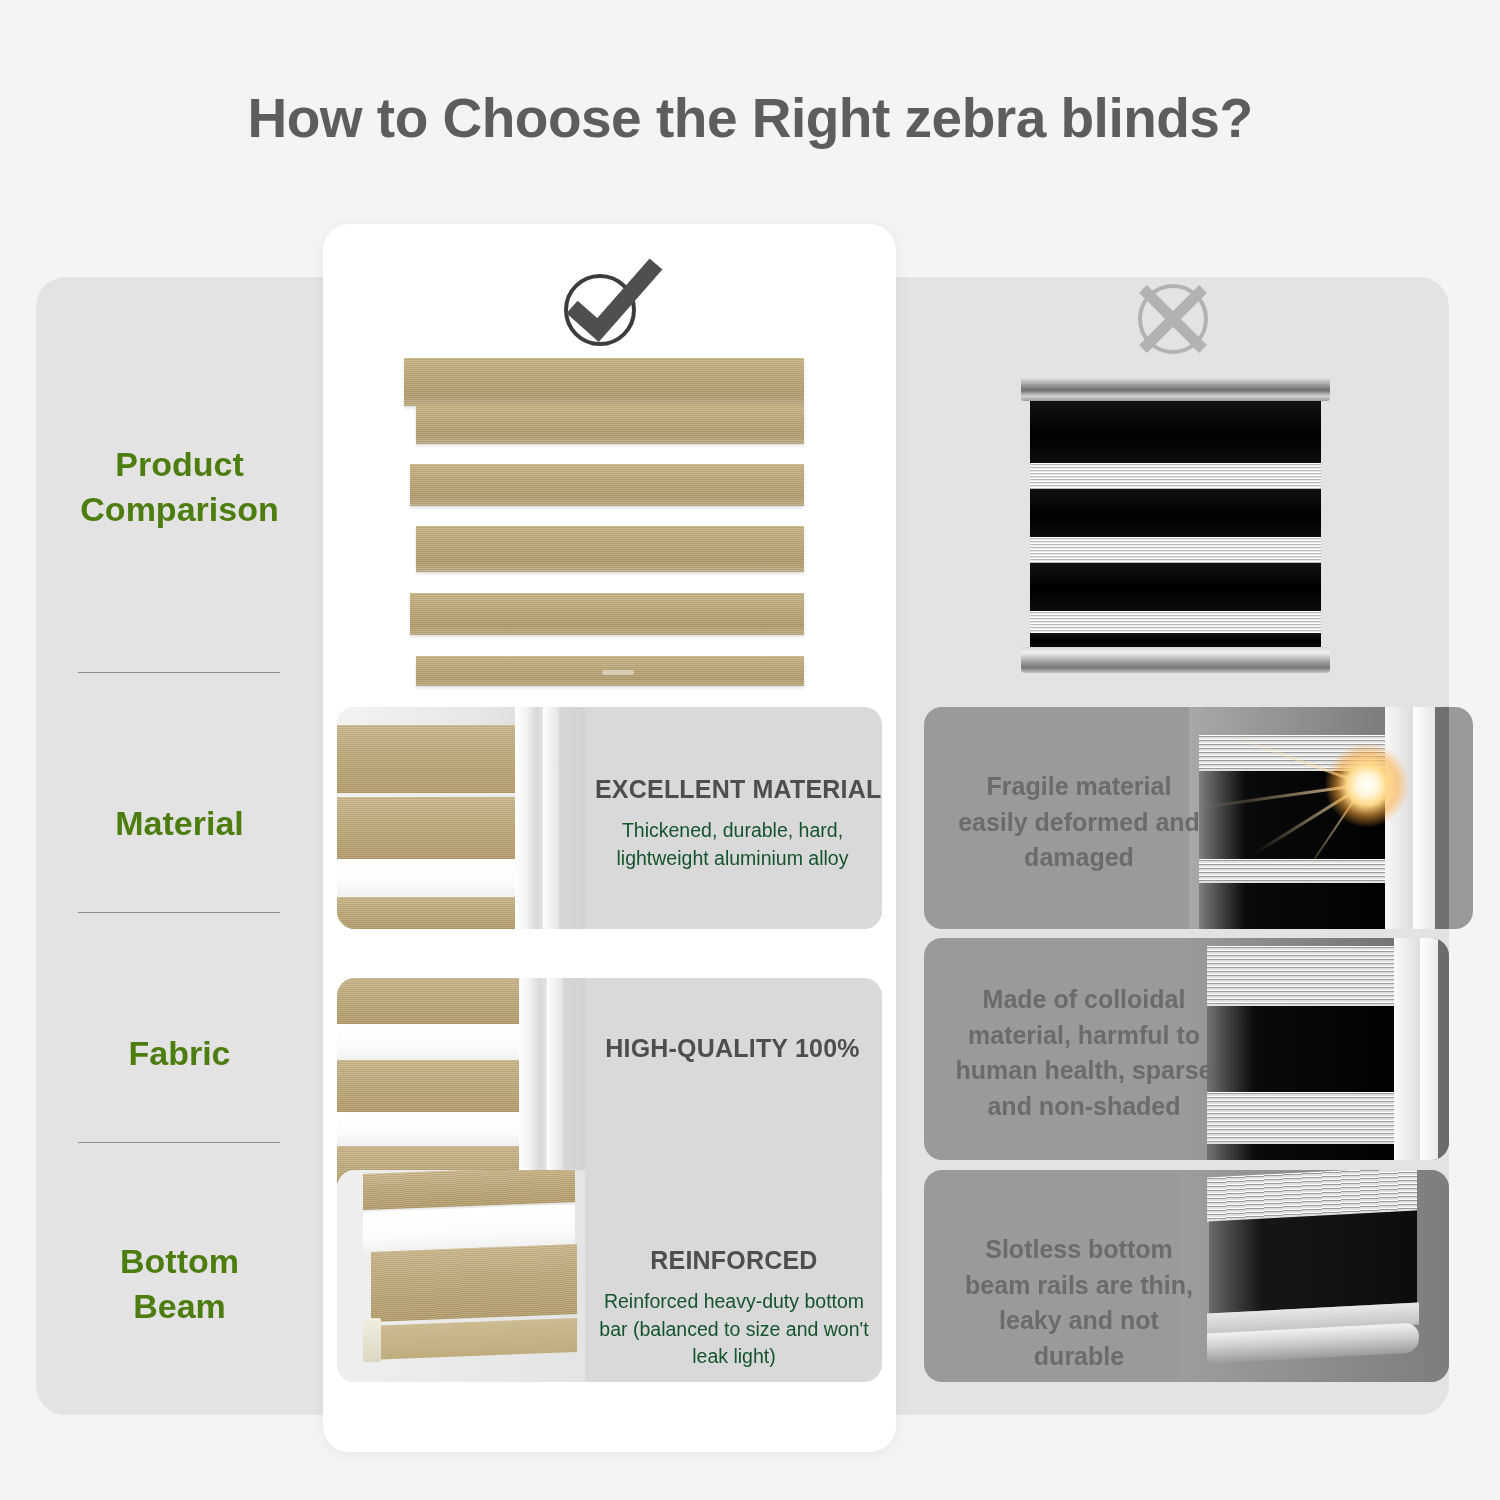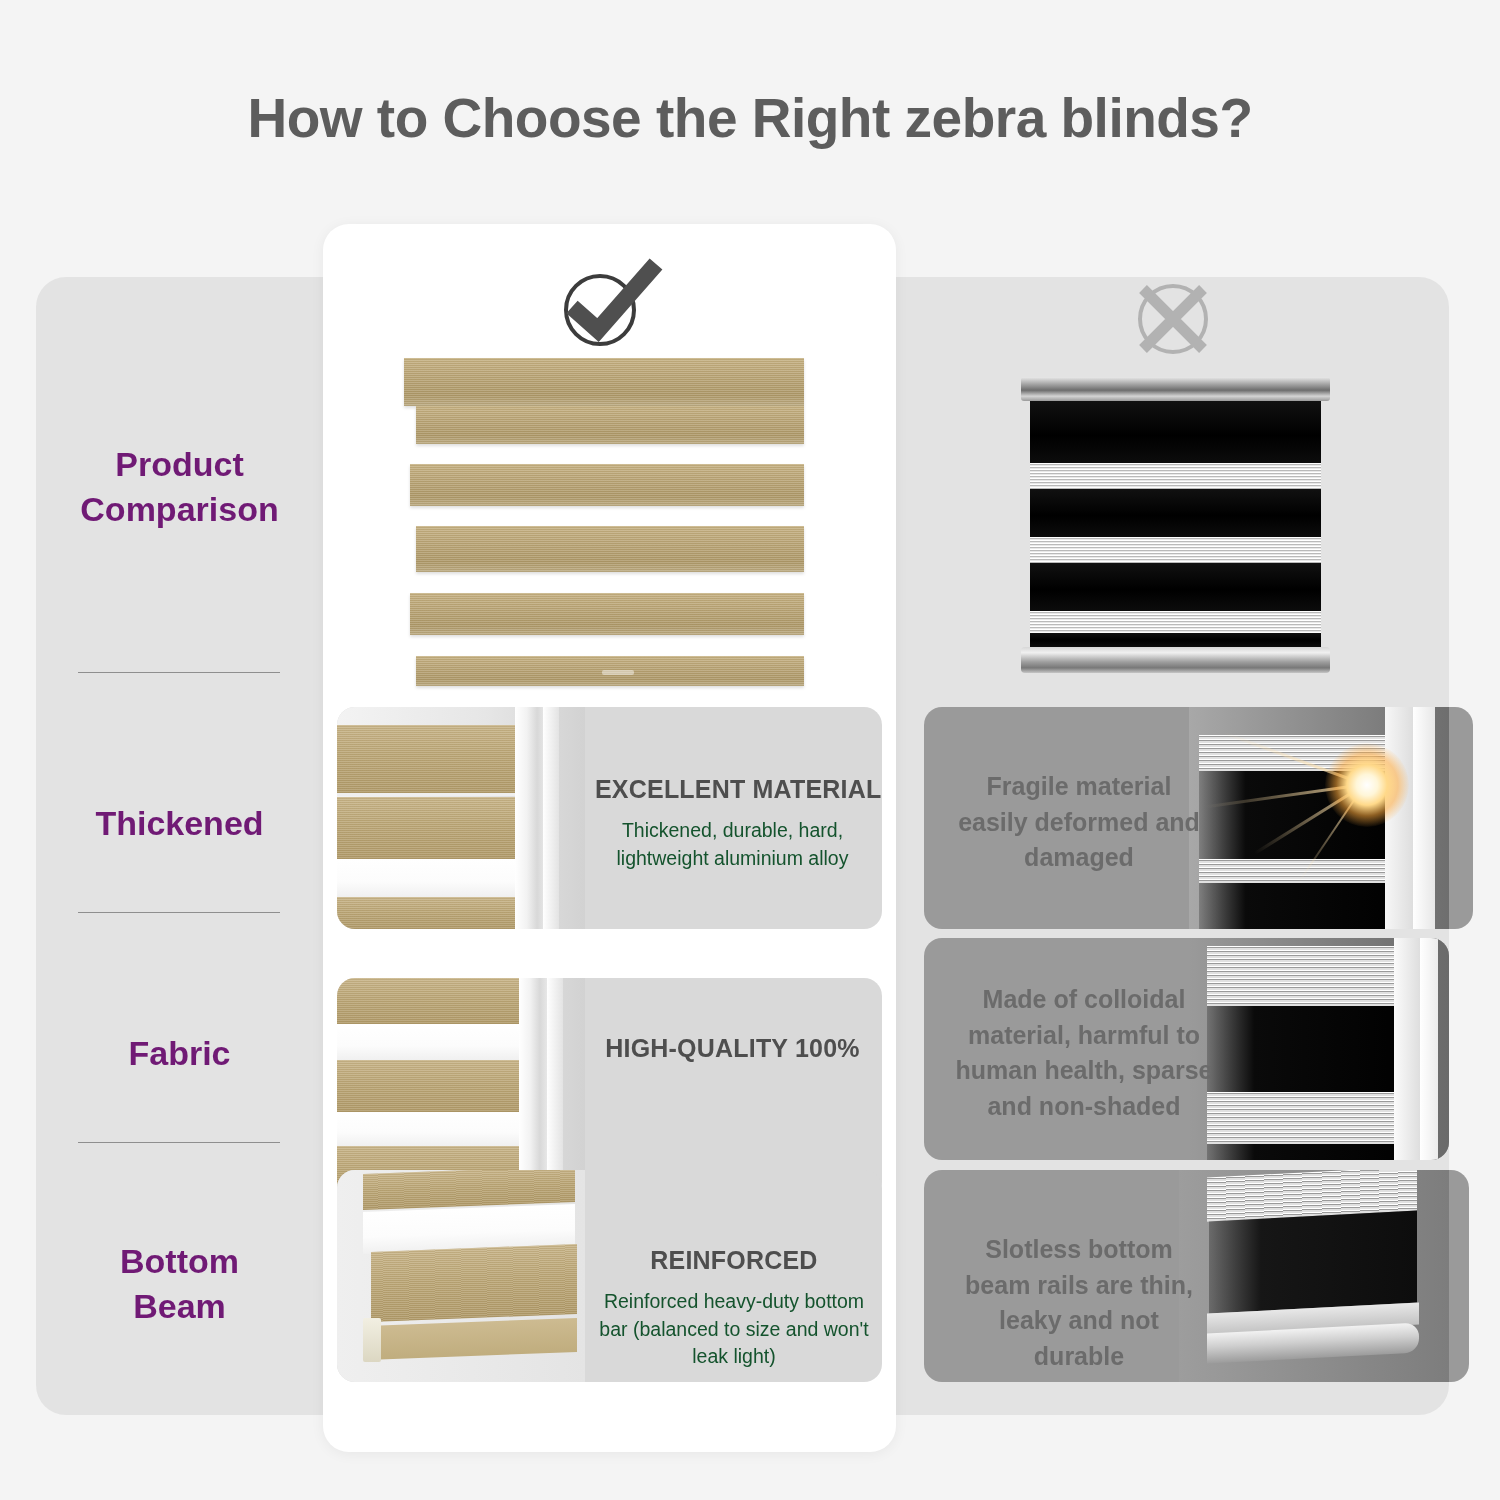--- a/index.html
+++ b/index.html
@@ -49,21 +49,21 @@
     top: 277px; left: 36px;
     width: 287px; height: 1138px;
     z-index: 5;
   }
   .row-label {
     position: absolute;
     left: 0; width: 287px;
     text-align: center;
     font-size: 34px;
     font-weight: bold;
-    color: #701a75;
+    color: #4d7c0f;
     line-height: 1.33;
   }
   .row-divider {
     position: absolute;
     left: 42px; width: 202px;
     height: 1px;
     background: #8f8f8f;
   }
 
   
@@ -222,21 +222,21 @@
 
   <div class="white-card"></div>
 
   <div class="label-col">
     <div class="row-label" style="top:165px;">
       <span>Product</span><br>
       <span>Comparison</span>
     </div>
     <div class="row-divider" style="top:395px;"></div>
 
-    <div class="row-label" style="top:524px;">Thickened</div>
+    <div class="row-label" style="top:524px;">Material</div>
     <div class="row-divider" style="top:635px;"></div>
 
     <div class="row-label" style="top:754px;">Fabric</div>
     <div class="row-divider" style="top:865px;"></div>
 
     <div class="row-label" style="top:962px;">
       <span>Bottom</span><br>
       <span>Beam</span>
     </div>
   </div>
@@ -353,21 +353,21 @@
       <div class="shade-beige" style="left:34px; top:78px; width:206px; height:70px; transform:skewY(-2.2deg);"></div>
       <div class="shade-beige" style="left:30px; top:152px; width:210px; height:34px; transform:skewY(-2.2deg); background:linear-gradient(to bottom,#cdbb91,#c0ad7e);"></div>
       <div style="position:absolute;left:26px;top:148px;width:18px;height:44px;background:linear-gradient(to bottom,#f2efe2,#dcd7c2);border-radius:2px;"></div>
     </div>
     <div class="feat-text" style="left:258px; width:278px; padding-top:76px;">
       <div class="feat-head">REINFORCED</div>
       <div class="feat-body">Reinforced heavy-duty bottom bar (balanced to size and won't leak light)</div>
     </div>
   </div>
 
-  <div class="feat feat-bad" style="top:1170px; height:212px;padding-left:20px;">
+  <div class="feat feat-bad" style="top:1170px; height:212px;">
     <div class="feat-photo" style="left:255px; width:270px;">
       <div class="dark-photo" style="background:linear-gradient(to right,#9d9d9d,#7d7d7d);"></div>
       <div class="sheer-lines" style="left:28px; top:2px; width:210px; height:44px; transform:skewY(-3deg);"></div>
       <div class="black-band" style="left:30px; top:46px; width:208px; height:92px; transform:skewY(-3deg); background:linear-gradient(to right,rgba(20,20,20,0.35),#161616 25%,#0d0d0d 100%);"></div>
       <div style="position:absolute;left:28px;top:138px;width:212px;height:22px;transform:skewY(-3deg);background:linear-gradient(to bottom,#e8e8e8,#c2c2c2);"></div>
       <div style="position:absolute;left:28px;top:158px;width:212px;height:30px;transform:skewY(-3deg);border-radius:0 14px 14px 0;background:linear-gradient(to bottom,#f2f2f2,#cfcfcf 45%,#9c9c9c);"></div>
     </div>
     <div class="feat-text" style="left:30px; width:250px; padding-top:62px;">
       <div class="bad-text">Slotless bottom beam rails are thin, leaky and not durable</div>
     </div>

